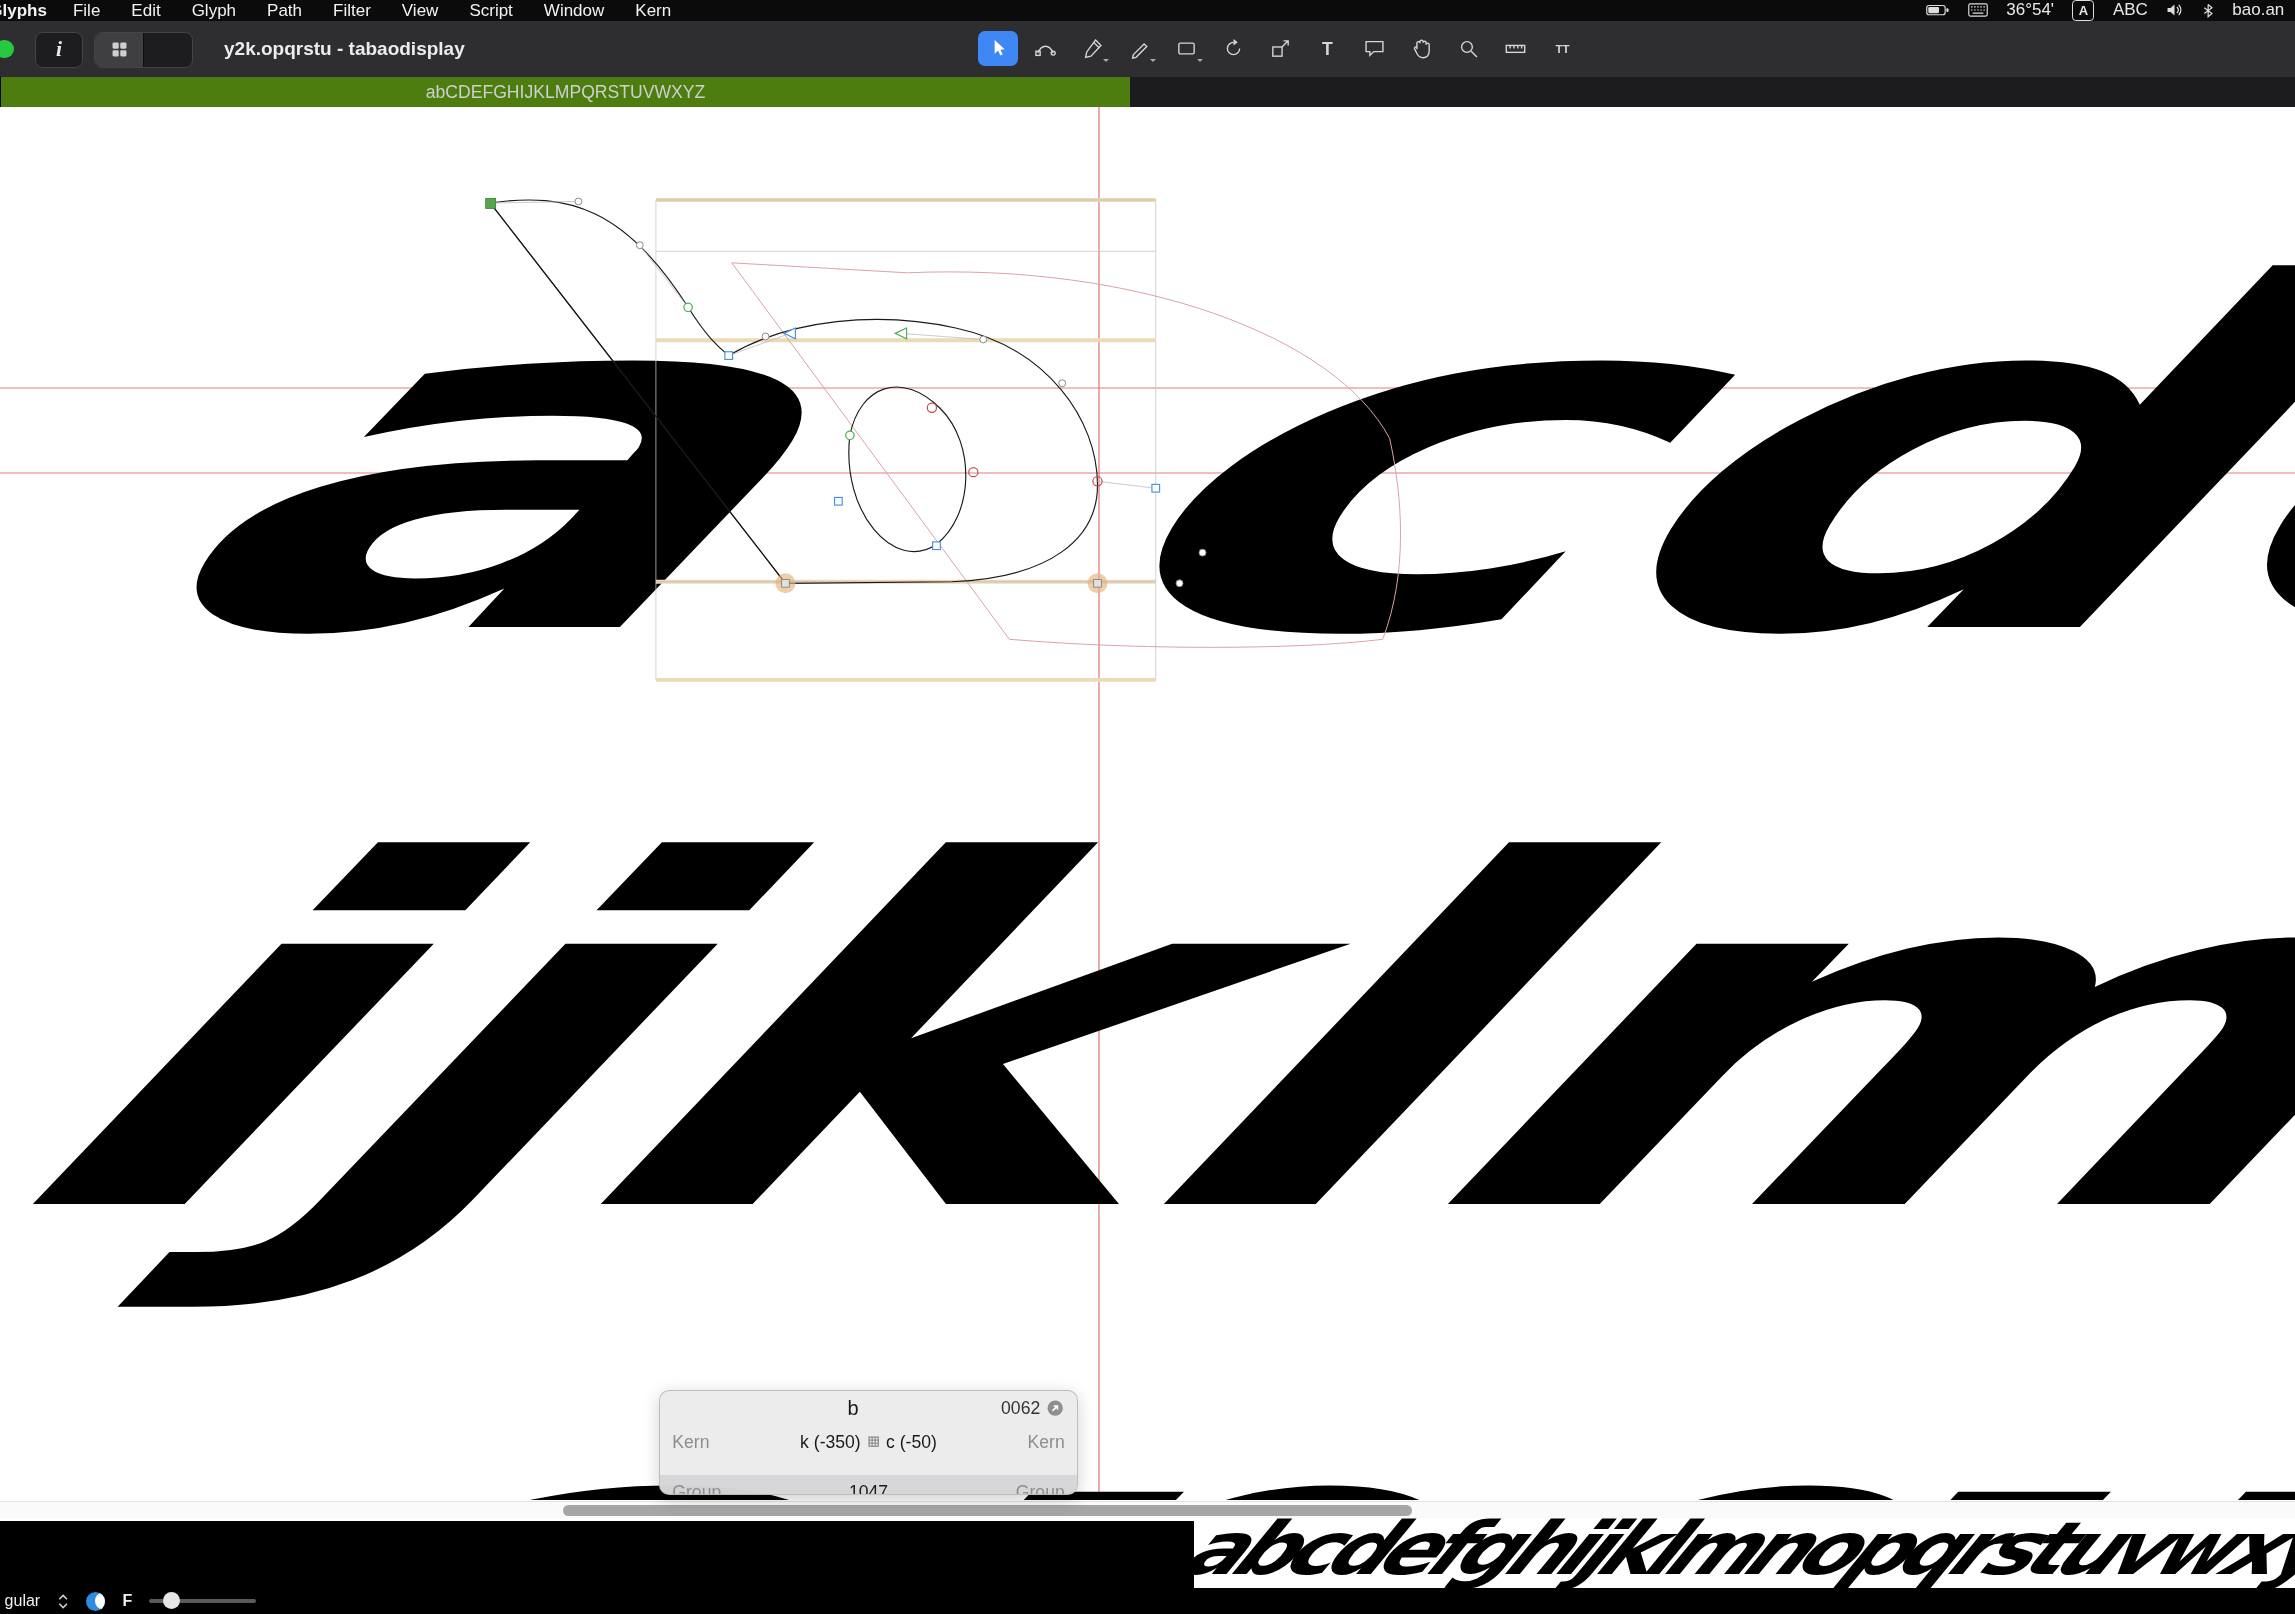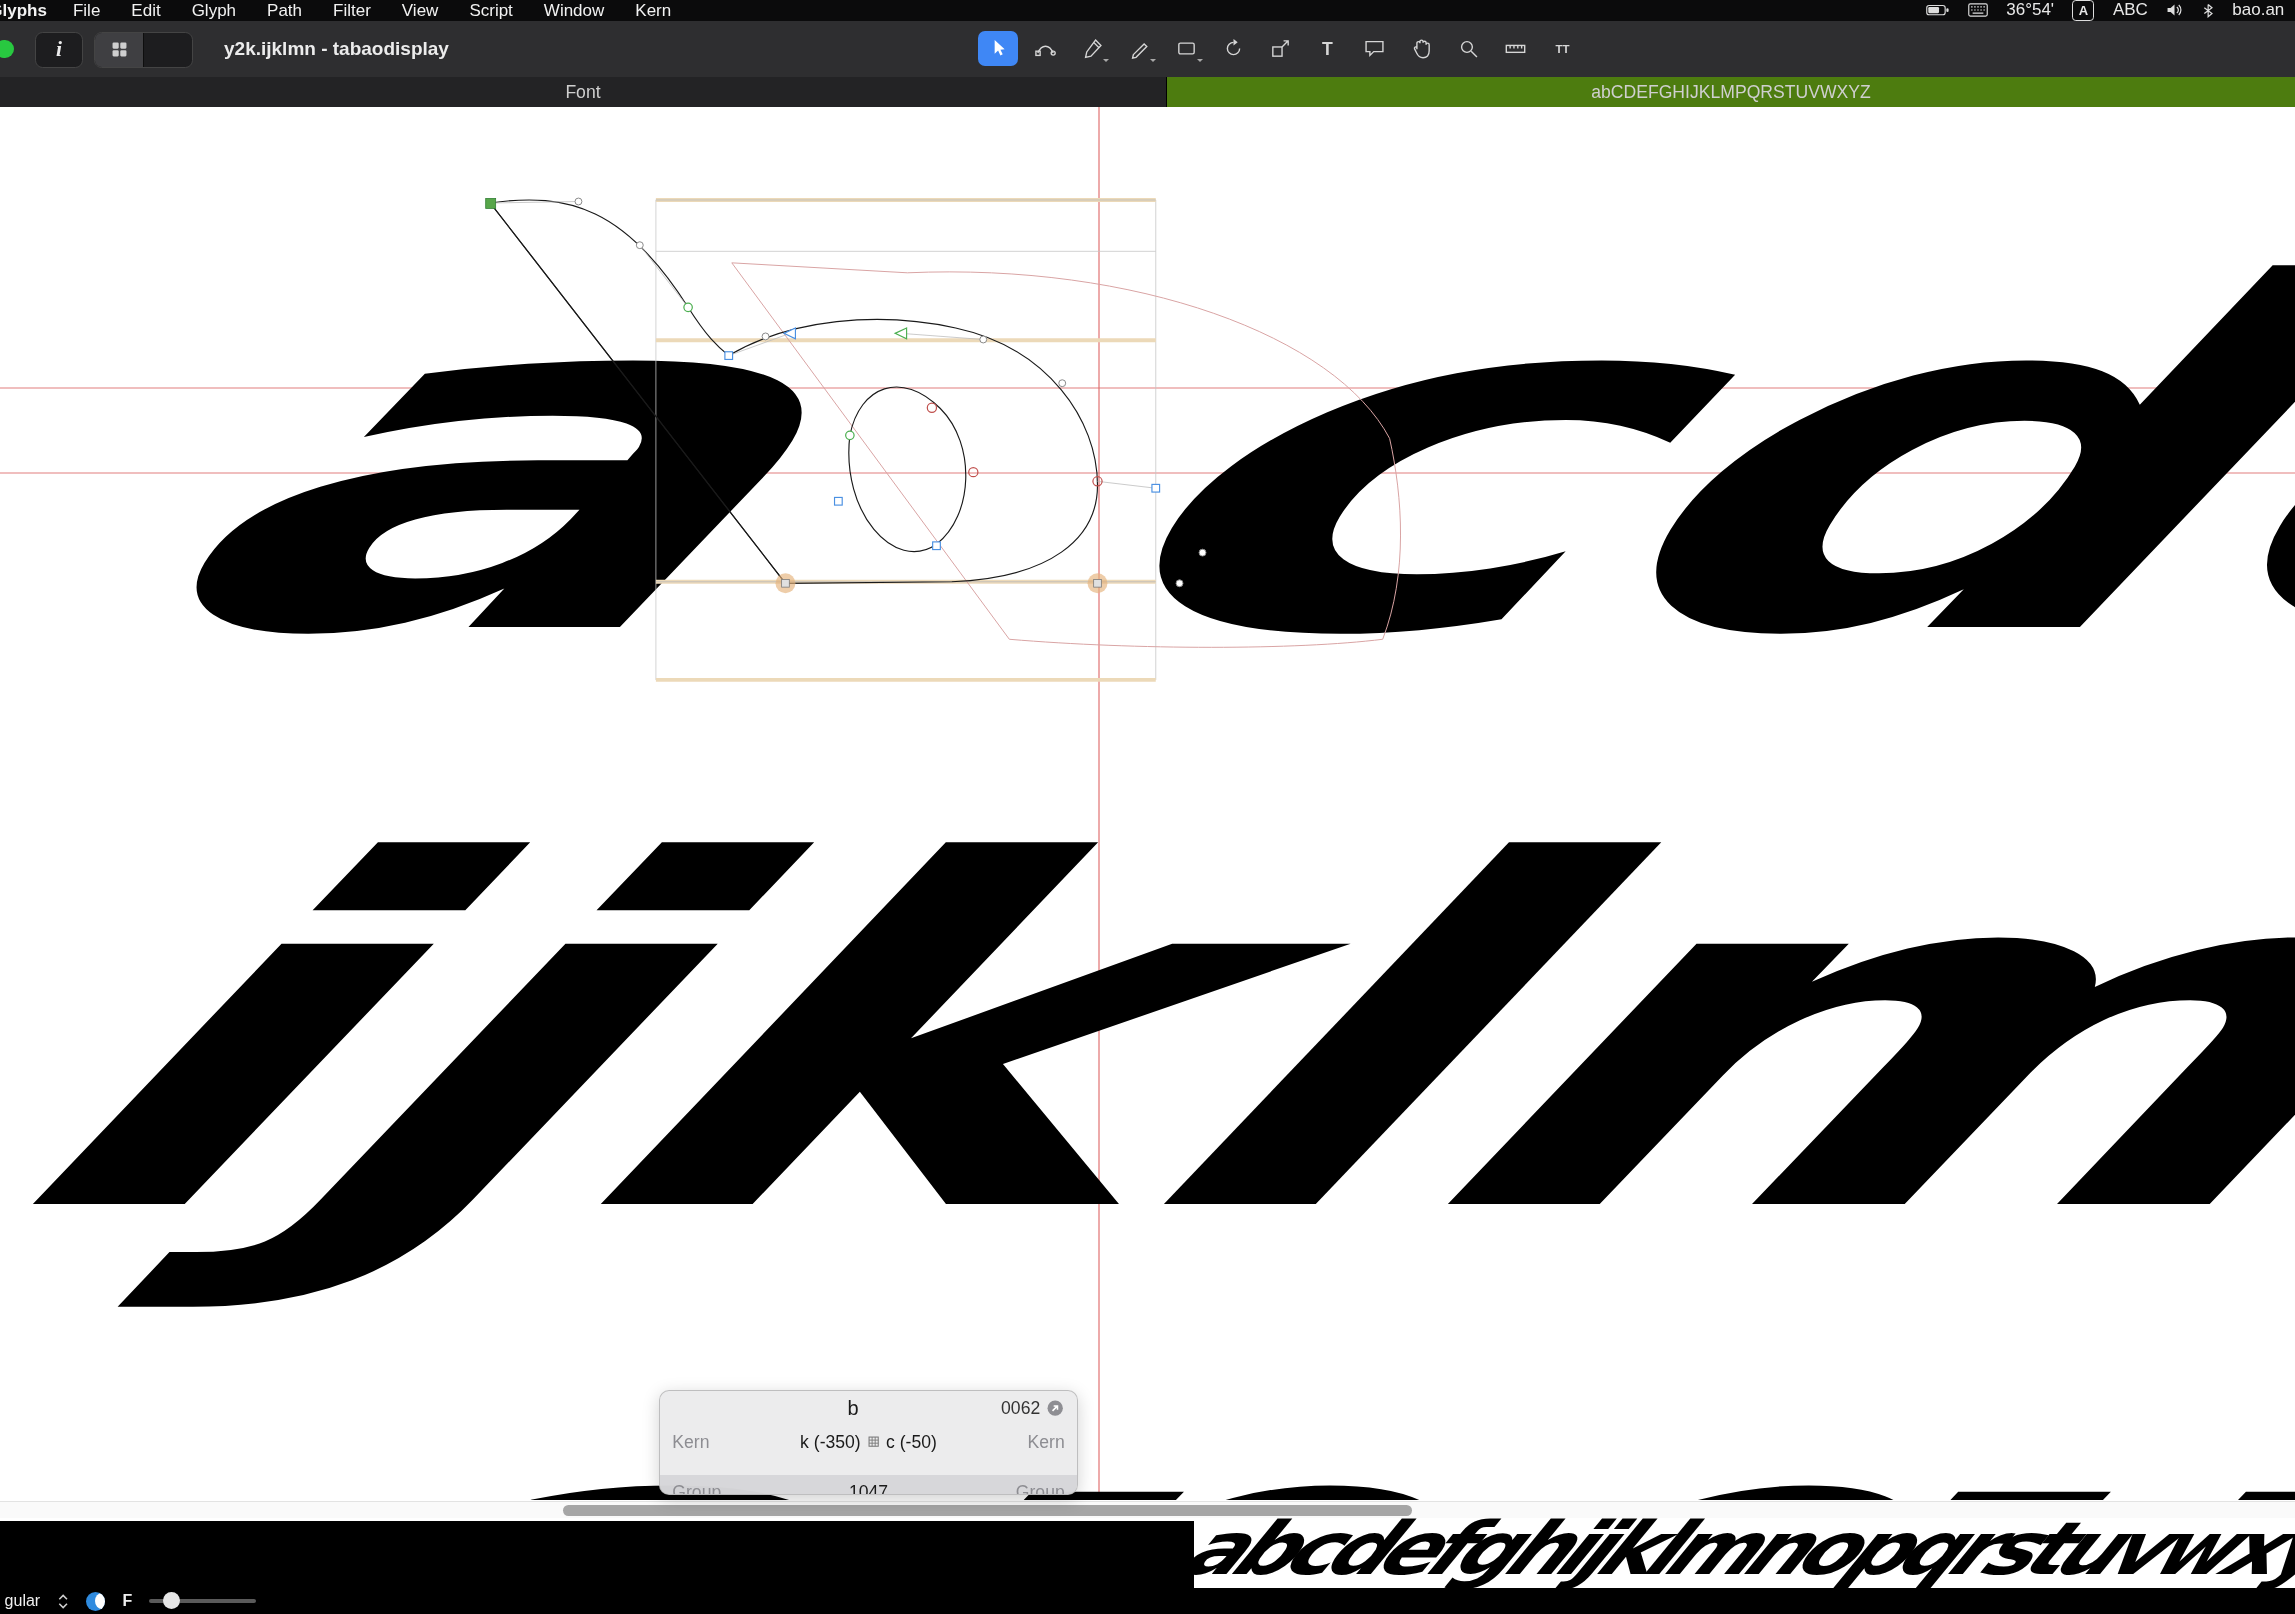--- a/index.html
+++ b/index.html
@@ -151,21 +151,21 @@
               <rect x="12" y="2" width="8" height="8" rx="1.5"></rect>
           <rect x="2" y="12" width="8" height="8" rx="1.5"></rect>
               <rect x="12" y="12" width="8" height="8" rx="1.5"></rect>
             </g>
         </svg>
       </div>
       <div class="seg-div"></div>
       <div class="seg-cell"></div>
     </div>
 
-    <span class="win-title">y2k.ijklmn - tabaodisplay</span>
+    <span class="win-title">y2k.opqrstu - tabaodisplay</span>
 
     <div class="tools">
       <div class="tool selected">
         <svg width="23" height="23" viewBox="0 0 30 30">
           <path d="M10 4 L10 22 L14.5 17.5 L17.5 24 L20.5 22.5 L17.5 16.5 L23 16 Z" fill="#fff" stroke="none"></path>
         </svg>
       </div>
       <div class="tool">
         <svg width="23" height="23" viewBox="0 0 30 30">
           <path d="M5 21 C10 9 20 9 25 21"></path>
@@ -233,23 +233,20 @@
       </div>
       <div class="tool">
         <svg width="23" height="23" viewBox="0 0 30 30">
           <text x="15" y="21" text-anchor="middle" font-size="15" font-weight="bold" fill="#d6d6d6" stroke="none">TT</text>
         </svg>
       </div>
     </div>
   </div>
 
   <div class="tabbar">
-    <div class="tab tab-font">
-      <span>Font</span>
-    </div>
     <div class="tab tab-edit">
       <span>abCDEFGHIJKLMPQRSTUVWXYZ</span>
     </div>
   </div>
 
   <div class="canvas">
 
     <div class="guide-h" style="top:280px;"></div>
     <div class="guide-h" style="top:365px;"></div>
     <div class="guide-v" style="left:1098px;"></div>

